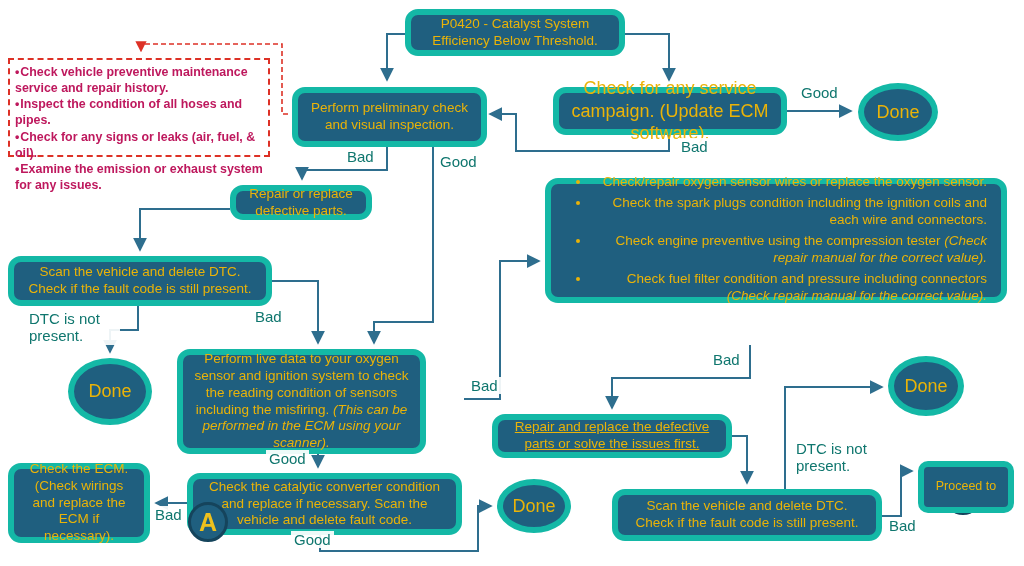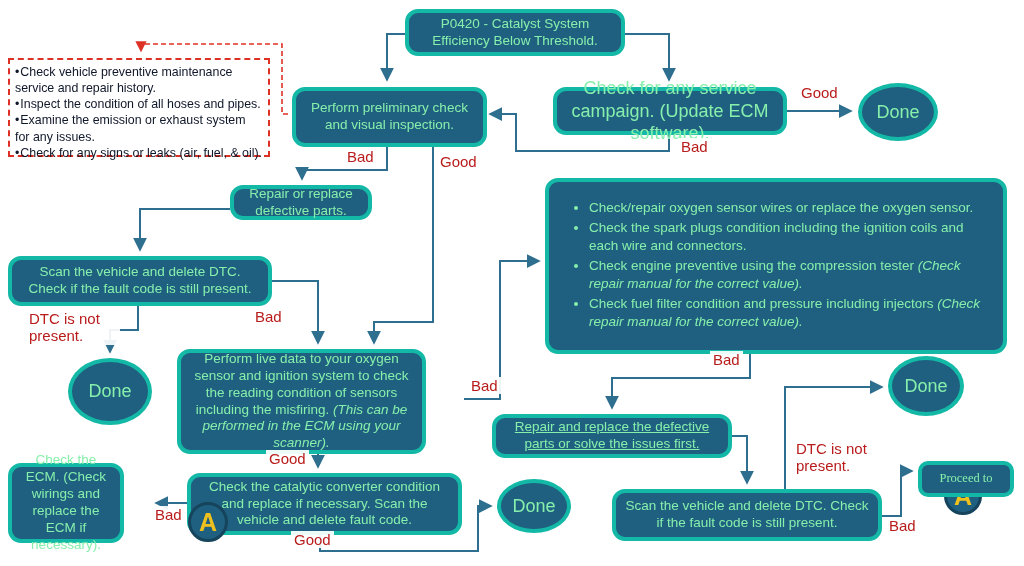--- a/index.html
+++ b/index.html
@@ -2,36 +2,36 @@
 <html><head>
 <meta charset="utf-8">
 <style>
   html,body { margin:0; padding:0; }
   body {
     width:1024px; height:566px; position:relative; overflow:hidden;
     background:#ffffff; font-family:"Liberation Sans", sans-serif;
   }
   svg.connectors { position:absolute; left:0; top:0; z-index:0; }
   .node {
-    position:absolute; background:#1F5F7F; border:4px solid #14b8a6;
-    border-radius:13px; color:#86efac; display:flex; align-items:center;
+    position:absolute; background:#1F5F7F; border:6px solid #14b8a6;
+    border-radius:13px; color:#eab308; display:flex; align-items:center;
     justify-content:center; text-align:center; font-size:13.5px;
     line-height:1.25; box-sizing:border-box; padding:4px 8px; z-index:2;
   }
   .node i { font-style:italic; }
   .ellipse { border-radius:50%; font-size:18px; }
-  .small { font-size:12.5px; padding:14px 4px; border-radius:10px;font-family:Liberation Serif, serif; }
+  .small { font-size:12.5px; padding:20px 4px; border-radius:10px; }
   .label {
-    position:absolute; color:#b91c1c; font-size:15px; line-height:1.15;
+    position:absolute; color:#0f766e; font-size:15px; line-height:1.15;
     background:rgba(255,255,255,.92); padding:0 3px; z-index:3; white-space:pre-line;
   }
   .checklist {
     position:absolute; border:2px dashed #DD3126; background:#ffffff;
-    color:#0f172a; font-size:12.4px; line-height:1.3; padding:4px 5px;
-    box-sizing:border-box; z-index:2; text-align:left;
+    color:#be185d; font-size:12.4px; line-height:1.3; padding:4px 5px;
+    box-sizing:border-box; z-index:2; text-align:left;font-weight:bold;
   }
   .checklist ul { margin:0; padding:0; list-style:none; }
   .checklist li::before { content:"\2022"; margin-right:1px; }
   .diag { justify-content:flex-start; text-align:left; padding:8px 14px 8px 6px; }
   .diag ul { margin:0; padding-left:34px; list-style:disc; }
   .diag li { margin-bottom:3px; line-height:1.3; }
   .acircle {
     position:absolute; width:40px; height:40px; border-radius:50%;
     background:#1F5F7F; border:3px solid #15445C; color:#EFC11C;
     font-weight:bold; font-size:25px; display:flex; align-items:center;
@@ -72,53 +72,53 @@
   </g>
   <path d="M288,114 H282 V44 H141 V51" fill="none" stroke="#DD3126" stroke-width="1.6" stroke-dasharray="5,3" marker-end="url(#arr-red)"></path>
 </svg>
 
 <div class="node" style="left:405px; top:9px; width:220px; height:47px;">P0420 - Catalyst System Efficiency Below Threshold.</div>
 
 <div class="checklist" style="left:8px; top:58px; width:262px; height:99px;">
   <ul>
     <li>Check vehicle preventive maintenance service and repair history.</li>
     <li>Inspect the condition of all hoses and pipes.</li>
+    <li>Check for any signs or leaks (air, fuel, &amp; oil).</li>
     <li>Examine the emission or exhaust system for any issues.</li>
-    <li>Check for any signs or leaks (air, fuel, &amp; oil).</li>
   </ul>
 </div>
 
 <div class="node" style="left:292px; top:87px; width:195px; height:60px;">Perform preliminary check and visual inspection.</div>
 
 <div class="node" style="left:553px; top:87px; width:234px; height:48px; font-size:18px;">Check for any service campaign. (Update ECM software).</div>
 
 <div class="node ellipse" style="left:858px; top:83px; width:80px; height:58px;">Done</div>
 
 <div class="node" style="left:230px; top:185px; width:142px; height:35px;">Repair or replace defective parts.</div>
 
 <div class="node" style="left:8px; top:256px; width:264px; height:50px;">Scan the vehicle and delete DTC. Check if the fault code is still present.</div>
 
 <div class="node ellipse" style="left:68px; top:358px; width:84px; height:67px;">Done</div>
 
-<div class="node diag" style="left:545px; top:178px; width:462px; height:176px;">
+<div class="node diag" style="left:545px; top:178px; width:462px; height:125px;text-align:right;">
   <ul>
     <li><span>Check/repair oxygen sensor wires or replace the oxygen sensor.</span><i></i></li>
     <li><span>Check the spark plugs condition including the ignition coils and each wire  and connectors.</span><i></i></li>
     <li><span>Check engine preventive using the compression tester </span><i>(Check repair manual for the correct value).</i></li>
-    <li><span>Check fuel filter condition and pressure including injectors </span><i>(Check repair manual for the correct value).</i></li>
+    <li><span>Check fuel filter condition and pressure including connectors </span><i>(Check repair manual for the correct value).</i></li>
   </ul>
 </div>
 
 <div class="node" style="left:177px; top:349px; width:249px; height:105px;">
   <div><span>Perform live data to your oxygen sensor and ignition system to check the reading condition of sensors including the misfiring. </span><i>(This can be performed in the ECM using your scanner).</i></div>
 </div>
 
 <div class="node" style="left:492px; top:414px; width:240px; height:44px;text-decoration:underline;">Repair  and replace the defective parts or  solve the issues first.</div>
 
-<div class="node" style="left:8px; top:463px; width:116px; height:80px;">Check the ECM. (Check wirings and replace the ECM if necessary).</div>
+<div class="node" style="left:8px; top:463px; width:142px; height:80px;">Check the ECM. (Check wirings and replace the ECM if necessary).</div>
 
 <div class="node" style="left:187px; top:473px; width:275px; height:62px;">Check the catalytic converter condition and replace if necessary. Scan the vehicle and delete fault code.</div>
 
 <div class="node ellipse" style="left:497px; top:479px; width:74px; height:54px;">Done</div>
 
 <div class="node" style="left:612px; top:489px; width:270px; height:52px;">Scan the vehicle and delete DTC. Check if the fault code is still present.</div>
 
 <div class="node ellipse" style="left:888px; top:356px; width:76px; height:60px;">Done</div>
 
 <div class="acircle under" style="left:944px; top:477px; width:38px; height:38px;">A</div>

